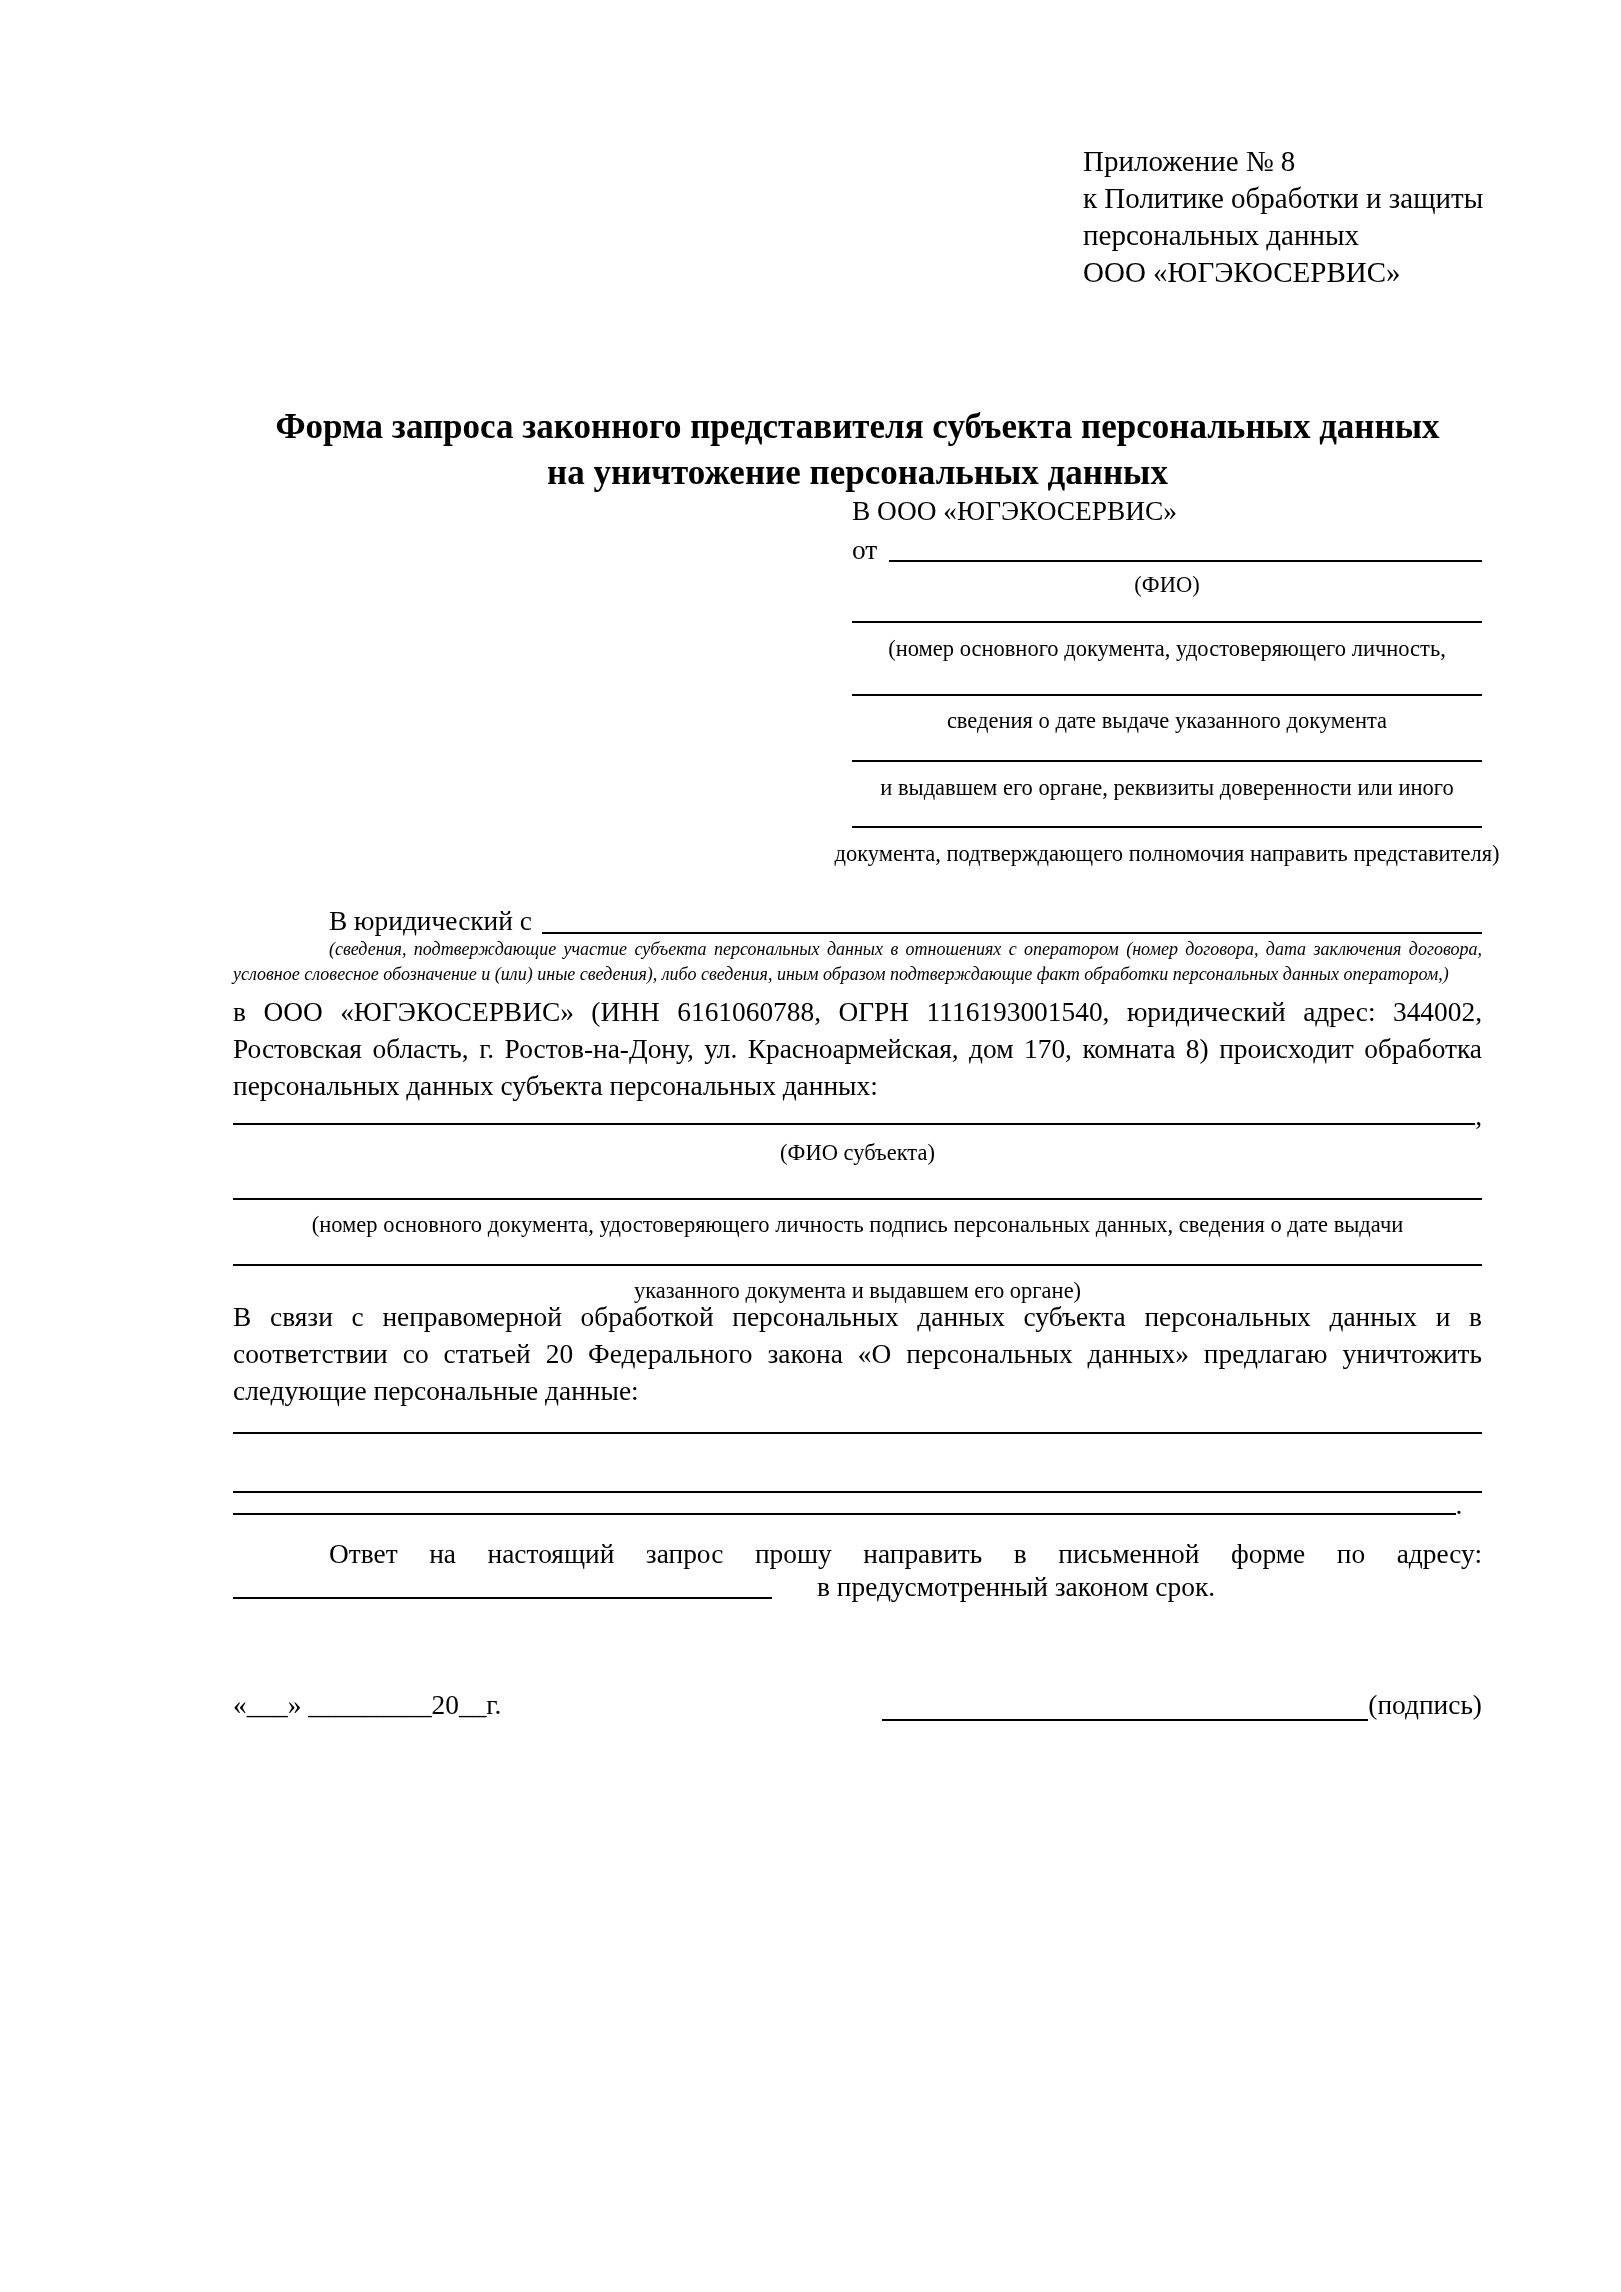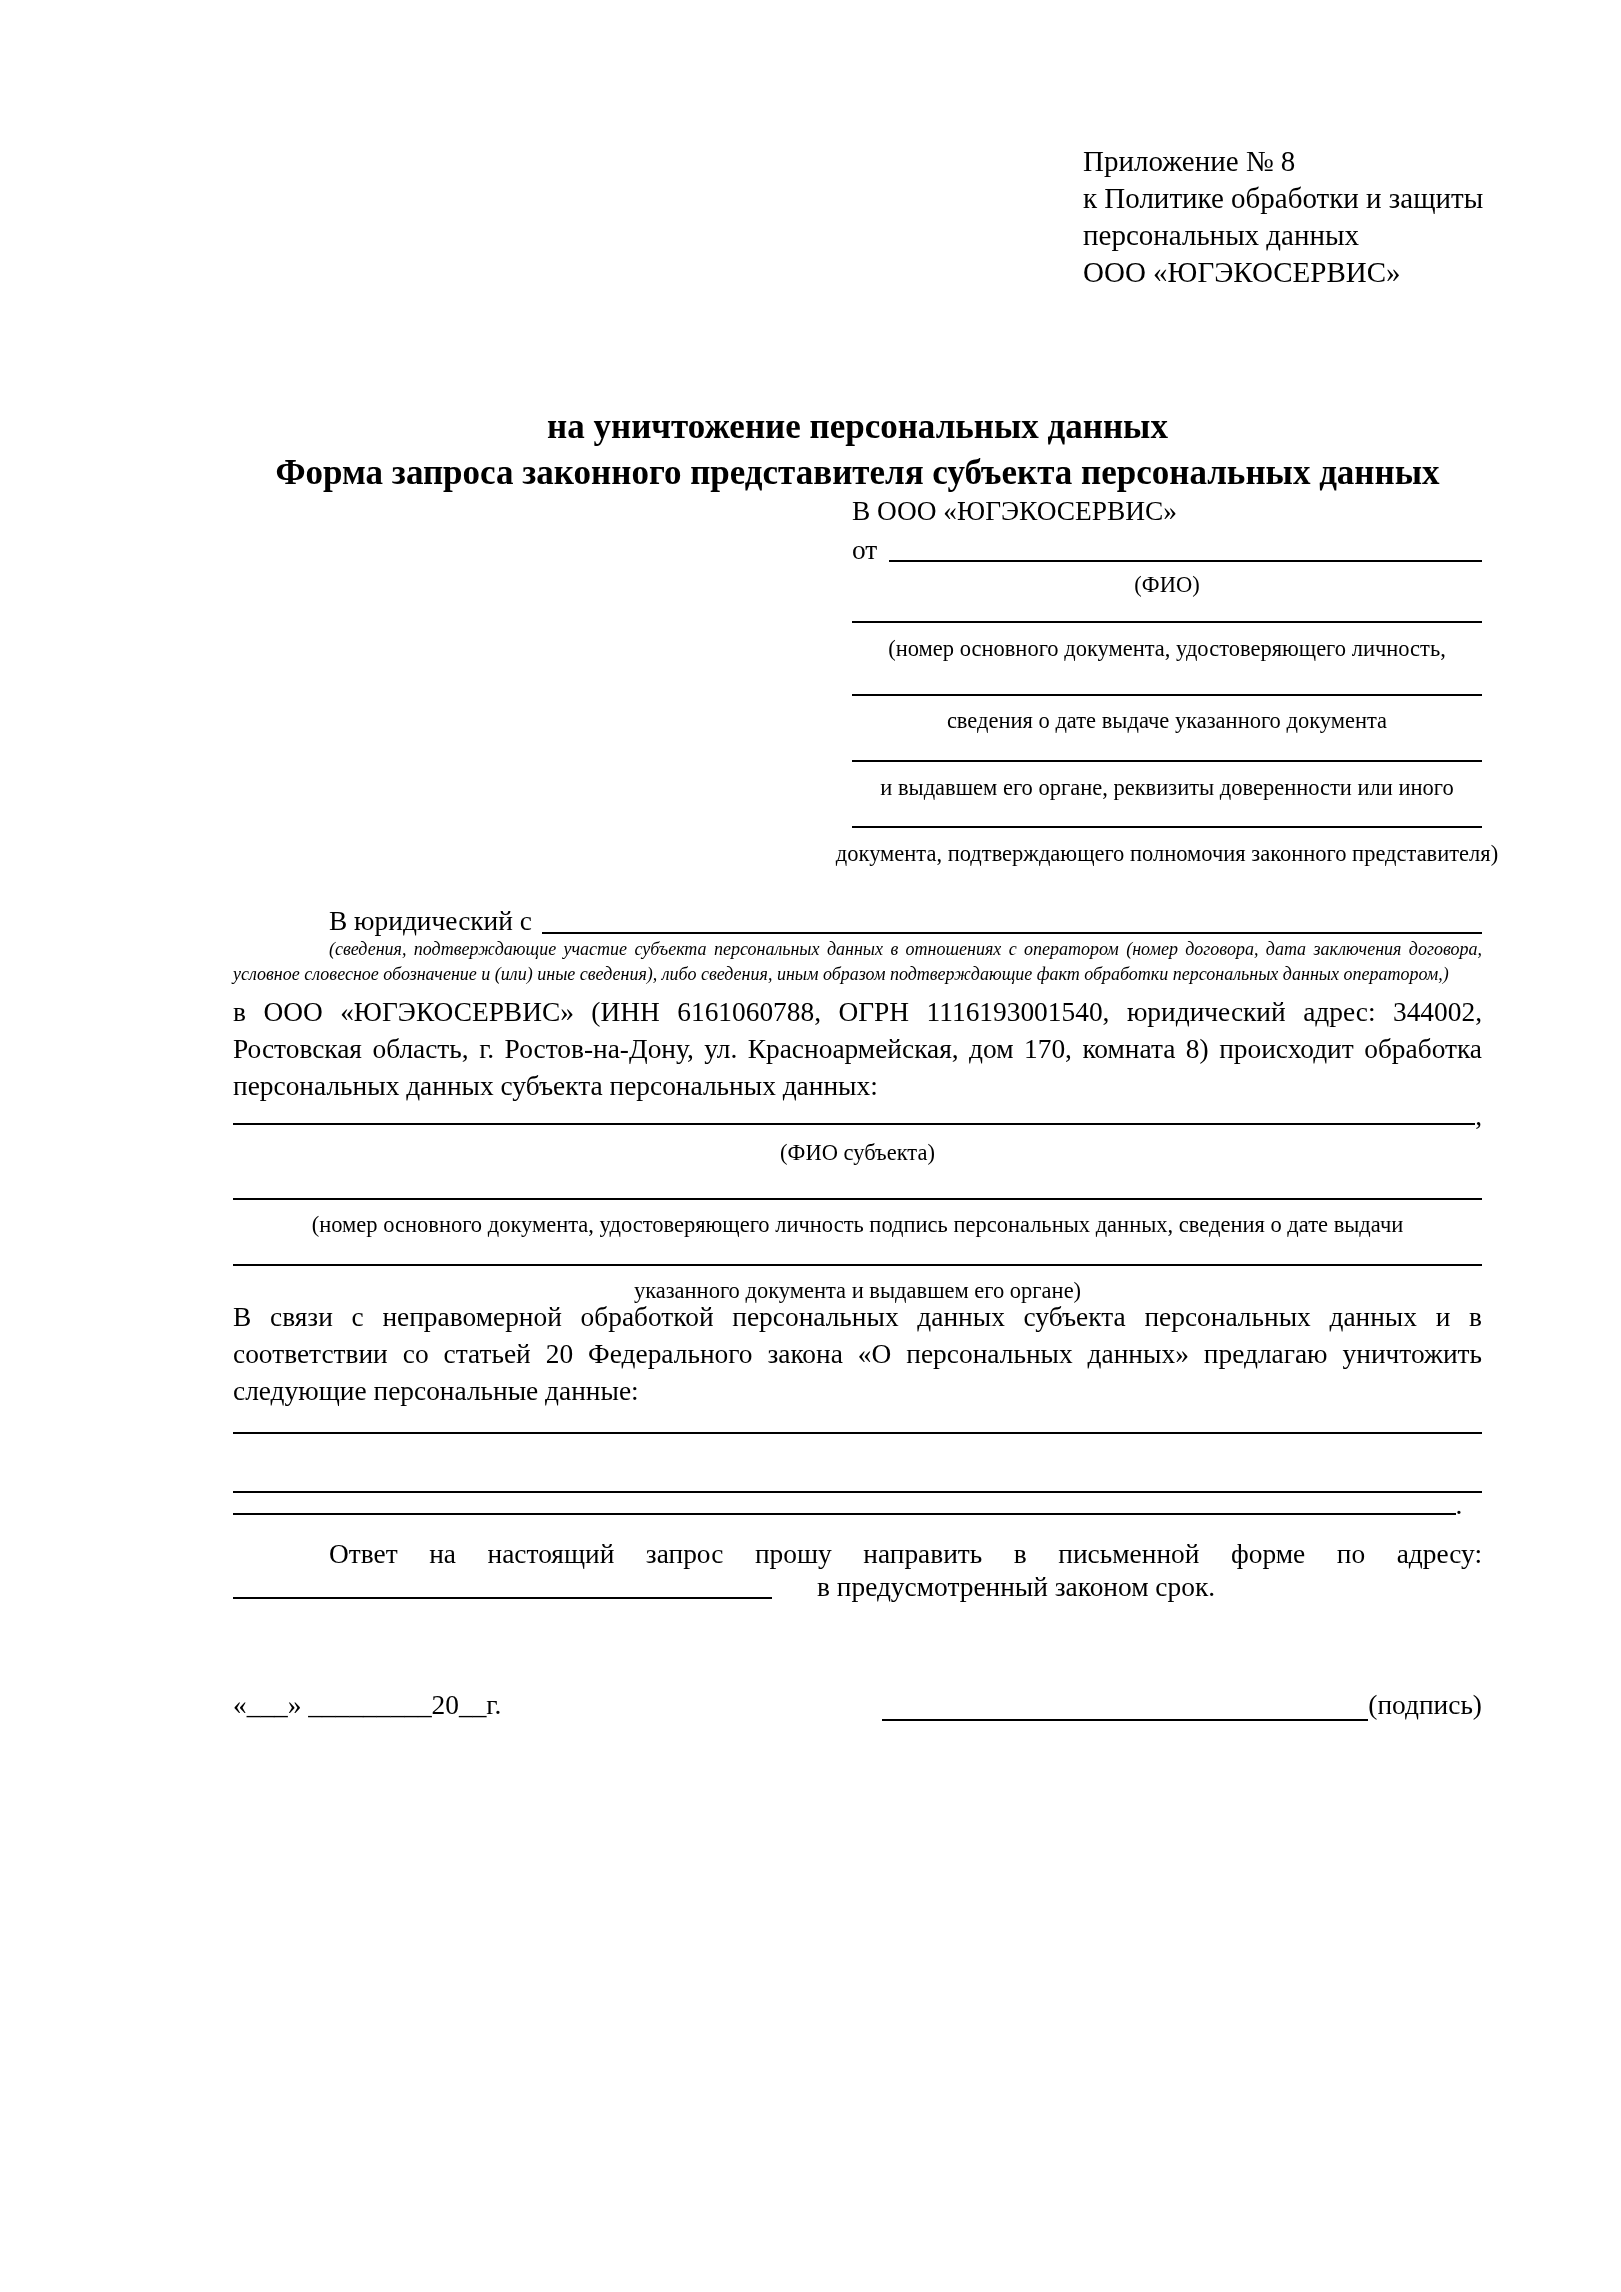--- a/index.html
+++ b/index.html
@@ -73,22 +73,22 @@
 <div class="page">
 
   <div class="abs" id="header-note">
     <div>Приложение № 8</div>
     <div>к Политике обработки и защиты</div>
     <div>персональных данных</div>
     <div>ООО «ЮГЭКОСЕРВИС»</div>
   </div>
 
   <div class="abs" id="title">
+    <div>Форма запроса законного представителя субъекта персональных данных</div>
     <div>на уничтожение персональных данных</div>
-    <div>Форма запроса законного представителя субъекта персональных данных</div>
   </div>
 
   <div class="abs" id="recipient">
     <div class="r-org">В ООО «ЮГЭКОСЕРВИС»</div>
     <div class="flexrow r-from">
       <span class="lbl">от</span>
       <span class="fill"></span>
     </div>
     <div class="cap r-fio">
         <span>(ФИО)</span>
@@ -100,21 +100,21 @@
     <div class="blank r-blank2"></div>
     <div class="cap r-cap">
         <span>сведения о дате выдаче указанного документа</span>
       </div>
     <div class="blank r-blank3"></div>
     <div class="cap r-cap">
         <span>и выдавшем его органе, реквизиты доверенности или иного</span>
       </div>
     <div class="blank r-blank4"></div>
     <div class="cap r-cap">
-        <span>документа, подтверждающего полномочия законного представителя)</span>
+        <span>документа, подтверждающего полномочия направить представителя)</span>
       </div>
   </div>
 
   <div class="abs" id="main">
 
     <div class="flexrow row-according">
       <span class="lbl">В юридический с</span>
       <span class="fill"></span>
     </div>
 

